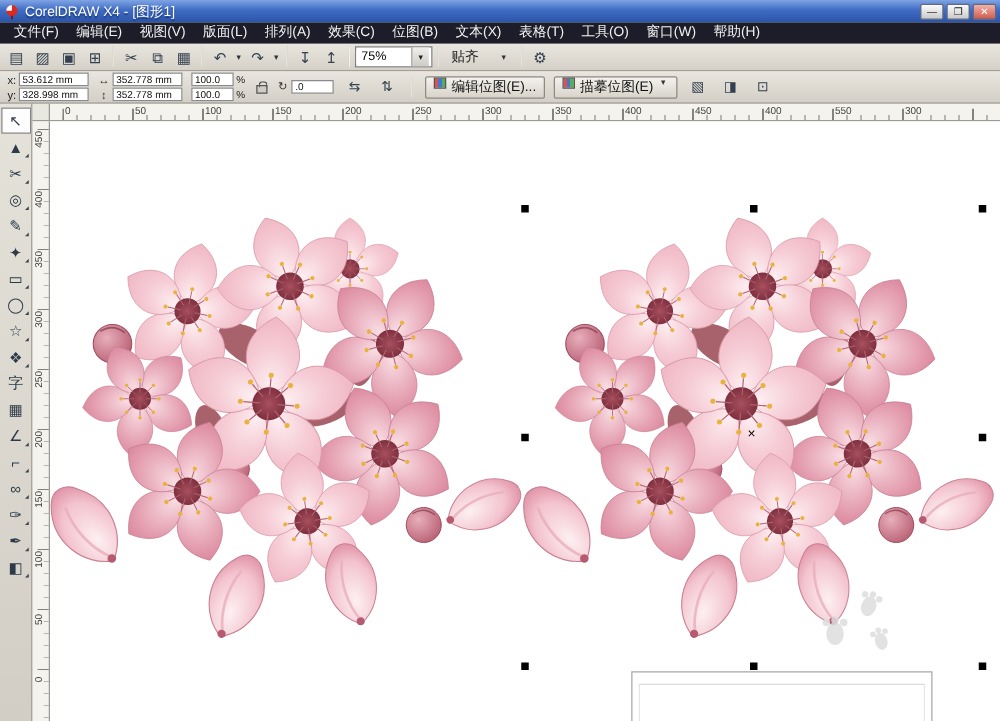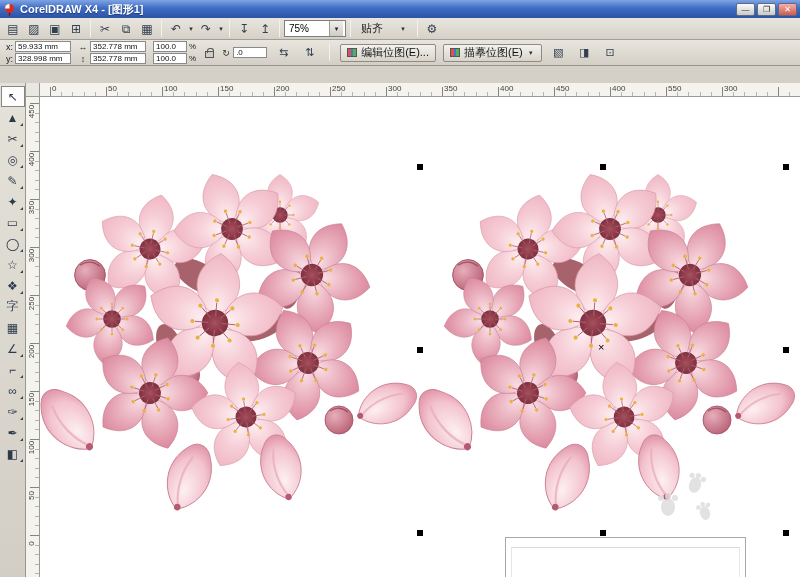--- a/index.html
+++ b/index.html
@@ -4,21 +4,21 @@
 <style>
   *{margin:0;padding:0;box-sizing:border-box}
   html,body{width:800px;height:577px;overflow:hidden}
   body{font-family:"Liberation Sans","DejaVu Sans",sans-serif;font-size:11px;background:#d4d0c8}
   .window{position:relative;width:800px;height:577px;background:#d4d0c8;overflow:hidden}
 
   
   .titlebar{height:18px;display:flex;align-items:center;padding:0 3px;
     background:linear-gradient(#7fa4e4 0%,#3f6cc4 45%,#2c54a6 100%);color:#fff}
   .app-icon{width:13px;height:13px;margin-right:4px;flex:0 0 auto}
-  .title-text{font-weight:bold;font-size:11px;text-shadow:0 1px 1px #1a3a77;flex:1;white-space:nowrap;overflow:hidden}
+  .title-text{font-weight:normal;font-size:11px;text-shadow:0 1px 1px #1a3a77;flex:1;white-space:nowrap;overflow:hidden}
   .win-controls{display:flex;align-items:center}
   .wb{width:19px;height:13px;margin-left:2px;background:linear-gradient(#fbfbfb,#c9c9c9);
     border:1px solid #5f6b82;border-radius:2px;font-size:8px;line-height:11px;text-align:center;color:#222}
   .wb.close{background:linear-gradient(#f2b0a8,#cf5b4d);color:#fff}
 
   
   .menubar{height:17px;background:#1c1d28;display:flex;align-items:center;padding-left:4px}
   .menu-item{color:#f2f2f2;font-size:11px;padding:0 7px;line-height:17px;white-space:nowrap}
 
   
@@ -41,21 +41,21 @@
   .mini-row{display:flex;align-items:center;height:11px;gap:2px}
   .mini-label{font-size:9px;color:#222;width:9px;text-align:right}
   .mini-icon{font-size:9px;color:#333;width:10px;text-align:center}
   .mini-field{width:56px;height:11px;background:#fff;border:1px solid #8a8a8a;font-size:8px;line-height:9px;padding:0 2px;overflow:hidden;color:#111}
   .mini-field.small{width:34px}
   .pct{font-size:8px;color:#222}
   .lock{width:9px;height:7px;border:1px solid #555;background:#cfccc5;position:relative;margin-left:2px;margin-top:3px}
   .lock::before{content:"";position:absolute;top:-4px;left:1px;width:5px;height:4px;border:1px solid #555;border-bottom:none;border-radius:3px 3px 0 0}
   .rot-field{display:flex;align-items:center;gap:2px}
   .pb-icon-btn{width:19px;height:18px;display:flex;align-items:center;justify-content:center;font-size:11px;color:#33404f;border:1px solid transparent}
-  .pb-button{display:flex;align-items:center;gap:4px;height:18px;padding:0 6px;font-size:11px;color:#111;
+  .pb-button{display:flex;align-items:flex-start;gap:4px;height:18px;padding:0 6px;font-size:11px;color:#111;
     background:linear-gradient(#f4f2ee,#d8d4cb);border:1px solid #8f8b82;border-radius:2px}
   .bmp-chip{width:10px;height:9px;background:
     linear-gradient(90deg,#e05050 0 33%,#3f78d0 33% 66%,#56b055 66% 100%);border:1px solid #555}
 
   
   .workspace{position:absolute;top:83px;left:0;right:0;bottom:0;display:grid;
     grid-template-columns:26px 14px 1fr;grid-template-rows:14px 1fr}
   .toolbox{grid-row:1/3;grid-column:1;background:linear-gradient(#e5e2da,#d2cec5);border-right:1px solid #9a968d;
     display:flex;flex-direction:column;align-items:center;padding-top:3px}
   .tool{width:24px;height:21px;display:flex;align-items:center;justify-content:center;font-size:12px;color:#2d3a49;position:relative}
@@ -103,20 +103,34 @@
       <rect x="5.8" y="9.5" width="1.4" height="3" fill="#7a1410"></rect>
     </svg>
     <span class="title-text">CorelDRAW X4 - [图形1]</span>
     <span class="win-controls">
       <span class="wb">—</span>
       <span class="wb">❐</span>
       <span class="wb close">✕</span>
     </span>
   </div>
 
+  <div class="menubar">
+    <span class="menu-item">文件(F)</span>
+    <span class="menu-item">编辑(E)</span>
+    <span class="menu-item">视图(V)</span>
+    <span class="menu-item">版面(L)</span>
+    <span class="menu-item">排列(A)</span>
+    <span class="menu-item">效果(C)</span>
+    <span class="menu-item">位图(B)</span>
+    <span class="menu-item">文本(X)</span>
+    <span class="menu-item">表格(T)</span>
+    <span class="menu-item">工具(O)</span>
+    <span class="menu-item">窗口(W)</span>
+    <span class="menu-item">帮助(H)</span>
+  </div>
 
   <div class="toolbar">
     <span class="tb">▤</span>
     <span class="tb">▨</span>
     <span class="tb">▣</span>
     <span class="tb">⊞</span>
     <span class="sep"></span>
     <span class="tb">✂</span>
     <span class="tb">⧉</span>
     <span class="tb">▦</span>
@@ -139,21 +153,21 @@
       <span class="dd">▾</span>
     </span>
     <span class="sep"></span>
     <span class="tb">⚙</span>
   </div>
 
   <div class="propbar">
     <div class="pb-group">
       <div class="mini-row">
         <span class="mini-label">x:</span>
-        <span class="mini-field">59.933 mm</span>
+        <span class="mini-field">53.612 mm</span>
       </div>
       <div class="mini-row">
         <span class="mini-label">y:</span>
         <span class="mini-field">328.998 mm</span>
       </div>
     </div>
     <div class="pb-group">
       <div class="mini-row">
         <span class="mini-icon">↔</span>
         <span class="mini-field">352.778 mm</span>

